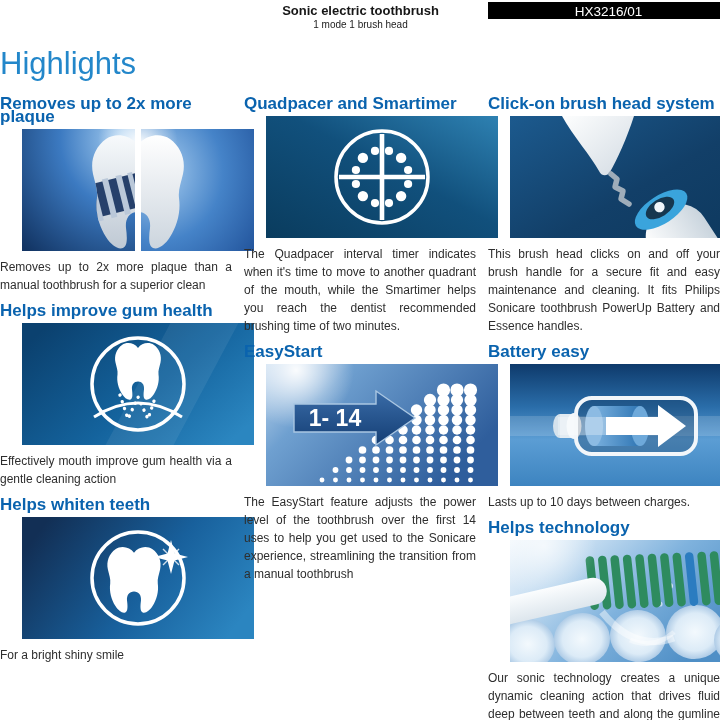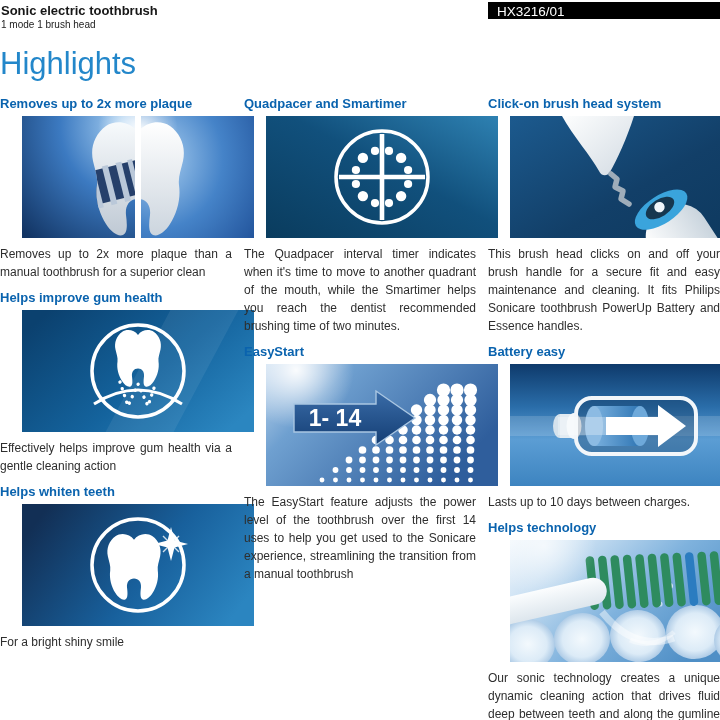--- a/index.html
+++ b/index.html
@@ -1,28 +1,28 @@
 <!DOCTYPE html>
 <html><head>
 <meta charset="utf-8">
 <style>
   html,body{margin:0;padding:0;background:#fff;}
   .page{position:relative;width:720px;height:720px;background:#fff;overflow:hidden;
         font-family:"Liberation Sans",sans-serif;color:#2e2e2e;}
-  .top-row{position:relative;height:30px;padding-top:3px;}
+  .top-row{position:relative;height:30px;padding-top:3px;text-align:center;}
   .product-title{font-size:13px;font-weight:bold;color:#161616;line-height:15px;margin:0 0 1px 1px;}
   .product-subtitle{font-size:10px;color:#222;line-height:12px;margin:0 0 0 1px;}
   .model-tab{position:absolute;top:2px;right:0;width:232px;height:17px;box-sizing:border-box;
              color:#fff;font-size:13.5px;line-height:19px;padding-left:9px;}
   .page-heading{margin:15px 0 0 0;font-size:31px;line-height:32px;font-weight:400;
                 letter-spacing:0px;color:#2387ca;}
   .grid{display:grid;grid-template-columns:repeat(3,232px);column-gap:12px;margin-top:17px;
         align-items:start;}
   .block{margin-bottom:10px;}
-  .block-title{margin:0 0 6px 0;font-size:13px;font-weight:bold;color:#0a63ae;line-height:13px;}
+  .block-title{margin:0 0 6px 0;font-size:17px;font-weight:bold;color:#0a63ae;line-height:13px;}
   .illus{width:232px;height:122px;padding-left:22px;}
   .illus svg{display:block;}
   .block-desc{margin:7px 0 0 0;font-size:12px;line-height:18px;color:#2e2e2e;text-align:justify;}
 </style>
 </head>
 <body>
 
 <div class="page">
 
   <div class="top-row">
@@ -112,21 +112,21 @@
               </linearGradient>
             </defs>
             <rect x="0" y="0" width="232" height="122" fill="url(#g2)"></rect>
             <rect x="120" y="-40" width="60" height="220" fill="#fff" opacity="0.07" transform="rotate(28 150 61)"></rect>
             <circle cx="116" cy="61" r="46" fill="none" stroke="#fff" stroke-width="3.5"></circle>
             <use href="#molar" transform="translate(116,46) scale(0.5)" fill="#fff"></use>
             <path d="M72,94 Q116,66 160,94" fill="none" stroke="#fff" stroke-width="3"></path>
             <path d="M98,72 L106,96 L116,74 L126,96 L134,72" fill="none" stroke="#fff" stroke-width="3.4" stroke-linecap="round" stroke-linejoin="round" stroke-dasharray="0.1 7"></path>
           </svg>
         </div>
-        <p class="block-desc">Effectively helps improve gum health via a gentle cleaning action</p>
+        <p class="block-desc">Effectively mouth improve gum health via a gentle cleaning action</p>
       </section>
 
       <section class="block">
         <h3 class="block-title">Helps whiten teeth</h3>
         <div class="illus">
           <svg width="232" height="122" viewBox="0 0 232 122" xmlns="http://www.w3.org/2000/svg">
             <defs>
               <linearGradient id="g3" x1="0" y1="0.3" x2="1" y2="0.7">
                 <stop offset="0" stop-color="#122f55"></stop>
                   <stop offset="0.55" stop-color="#18609c"></stop>

